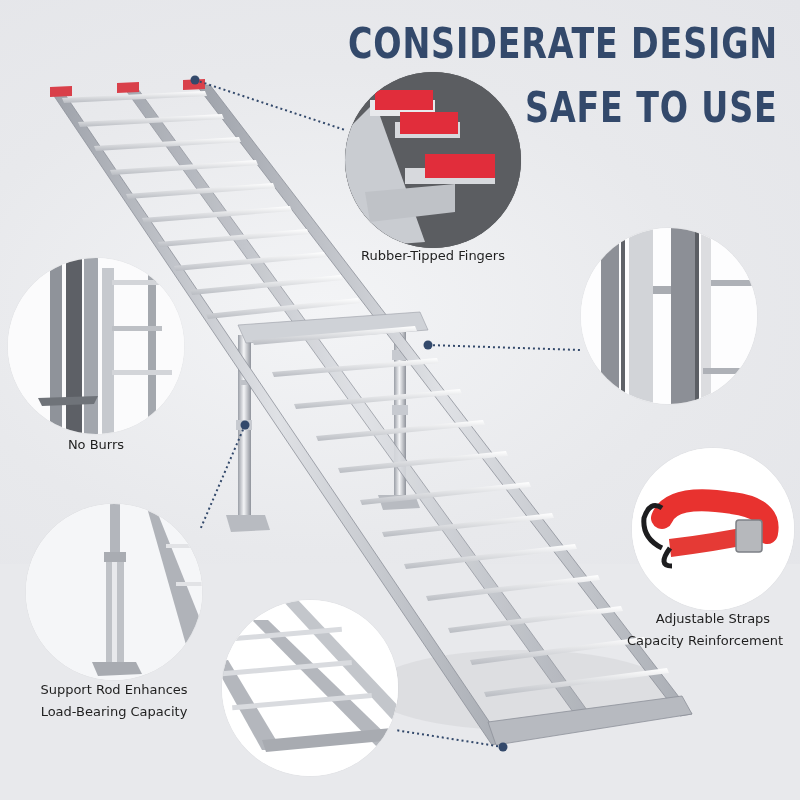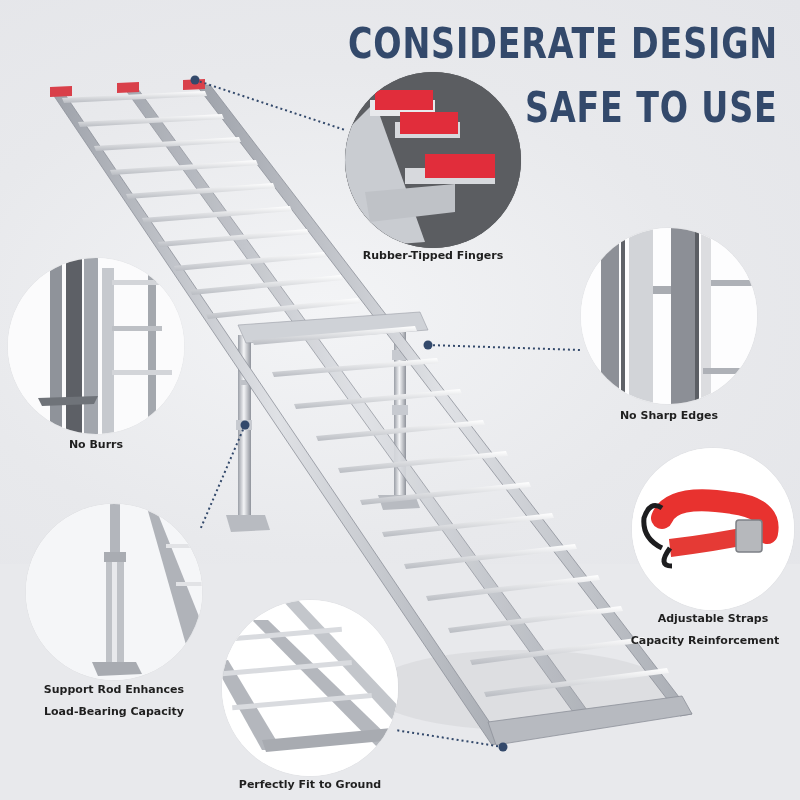--- a/index.html
+++ b/index.html
@@ -4,21 +4,21 @@
 <style>
   html,body{margin:0;padding:0;}
   body{width:800px;height:800px;overflow:hidden;background:#e8e9ec;position:relative;font-family:"DejaVu Sans","Liberation Sans",sans-serif;}
   .stage{position:absolute;left:0;top:0;width:800px;height:564px;background:radial-gradient(ellipse at 40% 55%,#f3f4f6 0%,#e8e9ec 55%,#e4e5e9 100%);}
   .headline{position:absolute;right:22px;font-family:"DejaVu Sans Condensed","DejaVu Sans","Liberation Sans",sans-serif;font-weight:bold;color:#33496b;letter-spacing:1px;text-align:right;white-space:nowrap;}
   .h1{top:18px;font-size:43px;transform:scaleX(0.86);transform-origin:right center;}
   .h2{top:82px;font-size:43px;transform:scaleX(0.86);transform-origin:right center;}
   svg.ramp{position:absolute;left:0;top:0;width:800px;height:800px;}
   .circle{position:absolute;border-radius:50%;overflow:hidden;background:#fff;box-shadow:0 0 0 1px rgba(0,0,0,0.02);}
   .circle svg{width:100%;height:100%;display:block;}
-  .label{position:absolute;font-size:11px;color:#1f1f1f;text-align:center;white-space:nowrap;line-height:22px;font-family:"DejaVu Sans","Liberation Sans",sans-serif;font-weight:bold;}
+  .label{position:absolute;font-size:13px;color:#1f1f1f;text-align:center;white-space:nowrap;line-height:22px;font-family:"DejaVu Sans","Liberation Sans",sans-serif;}
 </style>
 </head>
 <body>
 
 <div class="stage">
 
   <div class="headline h1">CONSIDERATE DESIGN</div>
   <div class="headline h2">SAFE TO USE</div>
 
   <svg class="ramp" viewBox="0 0 800 800">
@@ -146,21 +146,20 @@
       <rect x="40" y="0" width="4" height="176" fill="#5f6268"></rect>
       <rect x="48" y="0" width="24" height="176" fill="#d2d4d8"></rect>
       <rect x="90" y="0" width="24" height="176" fill="#8c8f96"></rect>
       <rect x="114" y="0" width="4" height="176" fill="#5b5e64"></rect>
       <rect x="120" y="0" width="10" height="176" fill="#dcdde0"></rect>
       <rect x="72" y="58" width="18" height="8" fill="#a9acb2"></rect>
       <rect x="130" y="52" width="50" height="6" fill="#aeb1b7"></rect>
       <rect x="122" y="140" width="54" height="6" fill="#aeb1b7"></rect>
     </svg>
   </div>
-  <div class="label" style="left:581px;top:405px;width:176px;">No Sharp Edges</div>
 
   <div class="circle" style="left:632px;top:448px;width:162px;height:162px;">
     <svg viewBox="0 0 162 162">
       <rect width="162" height="162" fill="#ffffff"></rect>
       <path d="M30 70 Q40 45 100 55 Q140 60 135 85" fill="none" stroke="#e8322f" stroke-width="22" stroke-linecap="round"></path>
       <path d="M38 100 Q80 95 130 85" fill="none" stroke="#e53a35" stroke-width="18"></path>
       <path d="M30 100 Q10 90 12 70 Q18 52 30 60" fill="none" stroke="#1d1d1f" stroke-width="5"></path>
       <path d="M38 100 Q25 118 40 118" fill="none" stroke="#1d1d1f" stroke-width="5"></path>
       <rect x="104" y="72" width="26" height="32" rx="3" fill="#b6b8bc" stroke="#7d8086" stroke-width="1.5"></rect>
     </svg>
@@ -189,15 +188,14 @@
       <rect width="176" height="176" fill="#ffffff"></rect>
       <polygon points="30,20 46,20 180,150 160,152" fill="#b4b7bd"></polygon>
       <polygon points="60,0 76,0 180,110 176,126" fill="#c3c6cb"></polygon>
       <polygon points="-10,60 6,60 60,150 40,150" fill="#b4b7bd"></polygon>
       <rect x="10" y="32" width="110" height="5" fill="#d9dbdf" transform="rotate(-5 60 34)"></rect>
       <rect x="0" y="66" width="130" height="5" fill="#d9dbdf" transform="rotate(-5 60 68)"></rect>
       <rect x="10" y="100" width="140" height="5" fill="#d9dbdf" transform="rotate(-5 70 102)"></rect>
       <polygon points="40,140 170,128 172,140 44,152" fill="#a8abb1"></polygon>
     </svg>
   </div>
-  <div class="label" style="left:210px;top:774px;width:200px;">Perfectly Fit to Ground</div>
 
 </div>
 
 </body></html>

